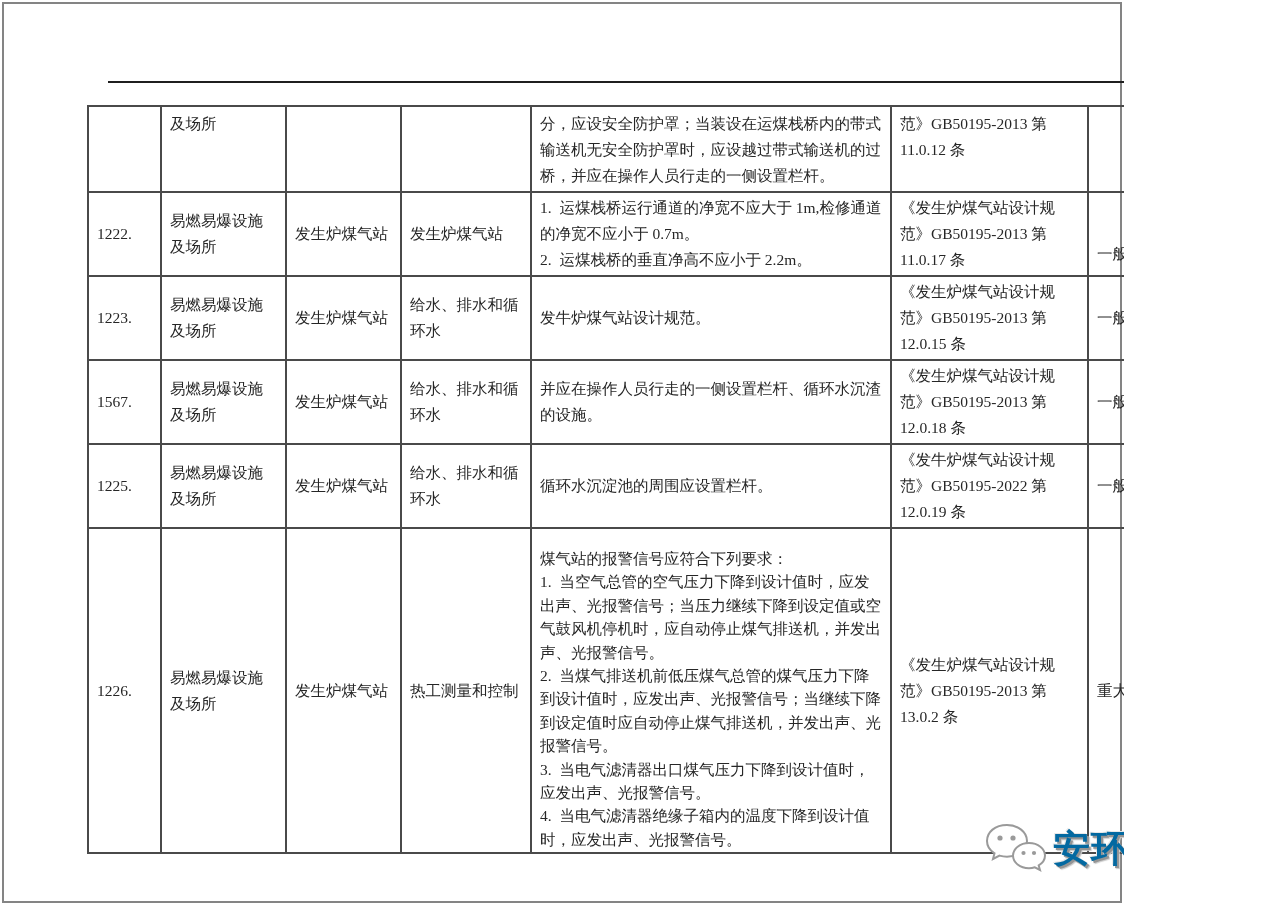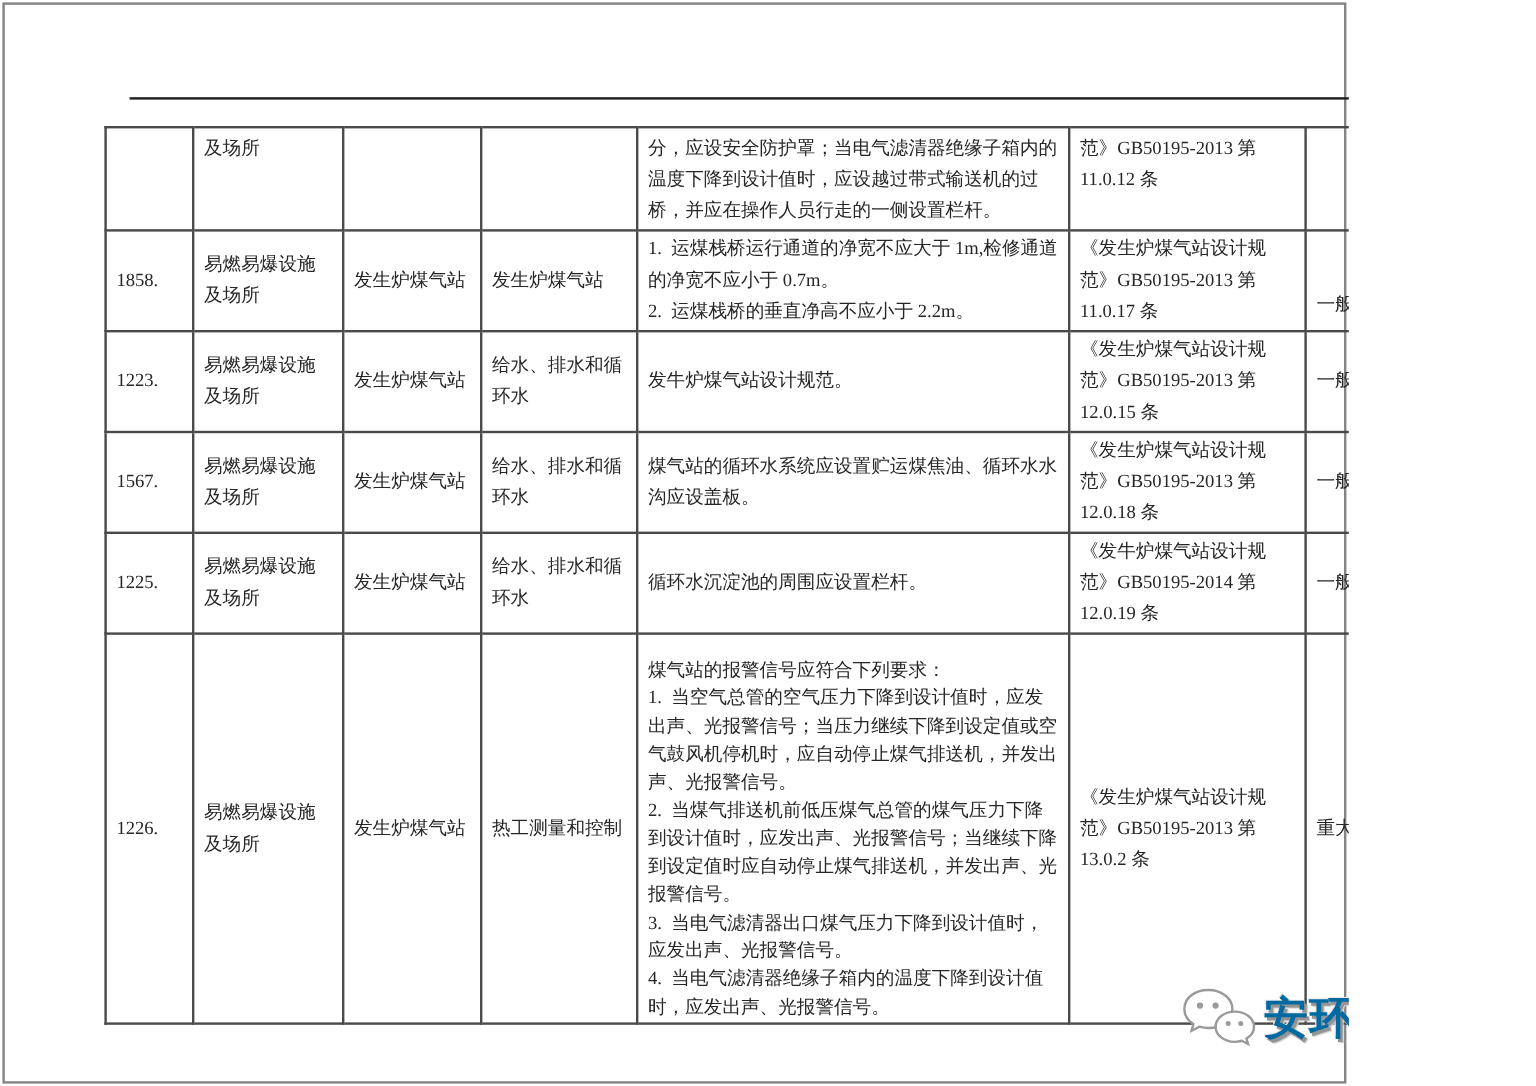--- a/index.html
+++ b/index.html
@@ -65,26 +65,26 @@
         <col style="width:360px">
         <col style="width:197px">
       <col style="width:110px">
     </colgroup>
     <tbody>
       <tr class="r0">
         <td class="c-no"></td>
         <td class="c-cat">及场所</td>
         <td class="c-fac"></td>
         <td class="c-sub"></td>
-        <td class="c-desc">分，应设安全防护罩；当电气滤清器绝缘子箱内的温度下降到设计值时，应设越过带式输送机的过桥，并应在操作人员行走的一侧设置栏杆。</td>
+        <td class="c-desc">分，应设安全防护罩；当装设在运煤栈桥内的带式输送机无安全防护罩时，应设越过带式输送机的过桥，并应在操作人员行走的一侧设置栏杆。</td>
         <td class="c-ref">范》GB50195-2013 第 11.0.12 条</td>
         <td class="c-level"></td>
       </tr>
       <tr class="r1">
-        <td class="c-no">1858.</td>
+        <td class="c-no">1222.</td>
         <td class="c-cat">易燃易爆设施及场所</td>
         <td class="c-fac">发生炉煤气站</td>
         <td class="c-sub">发生炉煤气站</td>
         <td class="c-desc">1.  运煤栈桥运行通道的净宽不应大于 1m,检修通道的净宽不应小于 0.7m。
 2.  运煤栈桥的垂直净高不应小于 2.2m。</td>
         <td class="c-ref">《发生炉煤气站设计规范》GB50195-2013 第 11.0.17 条</td>
         <td class="c-level">一般隐患</td>
       </tr>
       <tr class="r2">
         <td class="c-no">1223.</td>
@@ -93,31 +93,31 @@
         <td class="c-sub">给水、排水和循环水</td>
         <td class="c-desc">发牛炉煤气站设计规范。</td>
         <td class="c-ref">《发生炉煤气站设计规范》GB50195-2013 第 12.0.15 条</td>
         <td class="c-level">一般隐患</td>
       </tr>
       <tr class="r3">
         <td class="c-no">1567.</td>
         <td class="c-cat">易燃易爆设施及场所</td>
         <td class="c-fac">发生炉煤气站</td>
         <td class="c-sub">给水、排水和循环水</td>
-        <td class="c-desc">煤气站的循环水系统应设置贮运煤焦油、循环水水沟应设盖板。</td>
+        <td class="c-desc">并应在操作人员行走的一侧设置栏杆、循环水沉渣的设施。</td>
         <td class="c-ref">《发生炉煤气站设计规范》GB50195-2013 第 12.0.18 条</td>
         <td class="c-level">一般隐患</td>
       </tr>
       <tr class="r4">
         <td class="c-no">1225.</td>
         <td class="c-cat">易燃易爆设施及场所</td>
         <td class="c-fac">发生炉煤气站</td>
         <td class="c-sub">给水、排水和循环水</td>
         <td class="c-desc">循环水沉淀池的周围应设置栏杆。</td>
-        <td class="c-ref">《发牛炉煤气站设计规范》GB50195-2014 第 12.0.19 条</td>
+        <td class="c-ref">《发牛炉煤气站设计规范》GB50195-2022 第 12.0.19 条</td>
         <td class="c-level">一般隐患</td>
       </tr>
       <tr class="r5">
         <td class="c-no">1226.</td>
         <td class="c-cat">易燃易爆设施及场所</td>
         <td class="c-fac">发生炉煤气站</td>
         <td class="c-sub">热工测量和控制</td>
         <td class="c-desc">煤气站的报警信号应符合下列要求：
 1.  当空气总管的空气压力下降到设计值时，应发出声、光报警信号；当压力继续下降到设定值或空气鼓风机停机时，应自动停止煤气排送机，并发出声、光报警信号。
 2.  当煤气排送机前低压煤气总管的煤气压力下降到设计值时，应发出声、光报警信号；当继续下降到设定值时应自动停止煤气排送机，并发出声、光报警信号。

